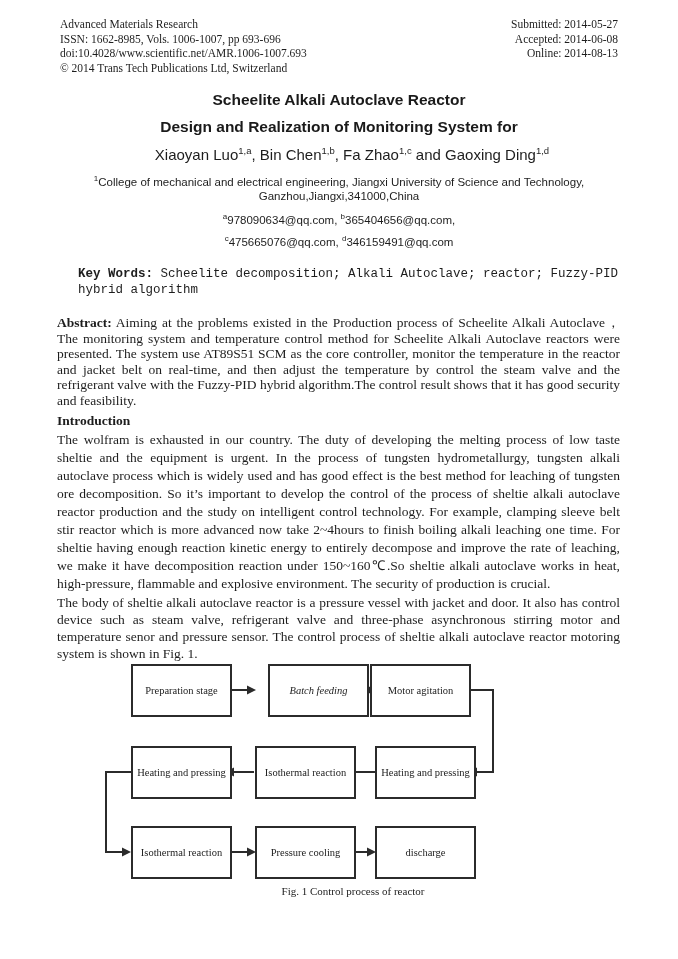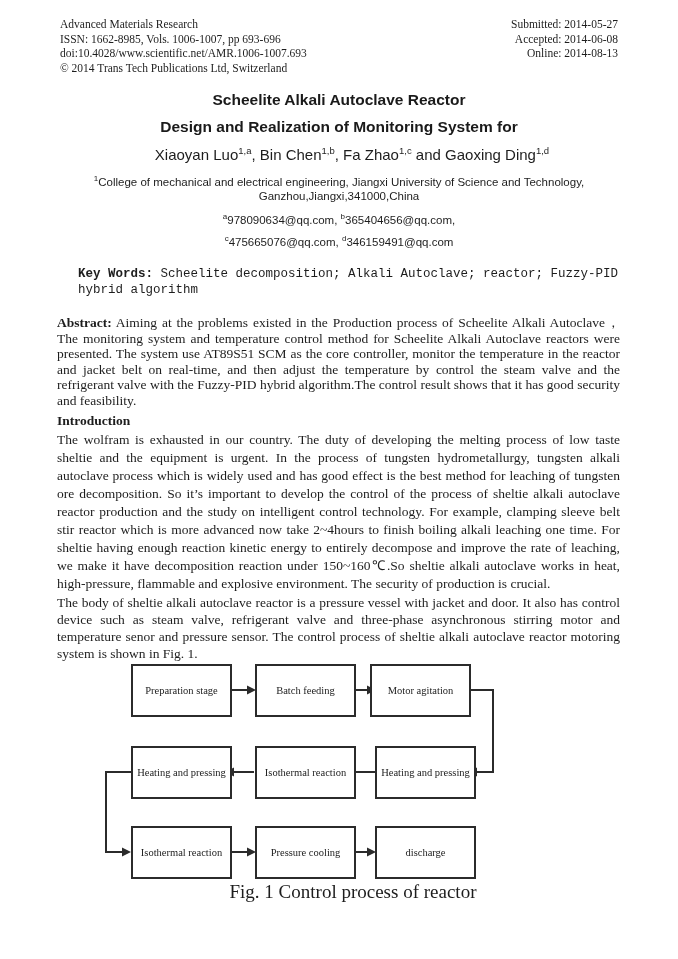--- a/index.html
+++ b/index.html
@@ -94,21 +94,21 @@
     text-align:center;
     font-family:"Liberation Serif", serif;
     font-size:10.5px;
     color:#222222;
     padding:0 2px;box-sizing:content-box;
   }
   .fc-svg{position:absolute;left:0;top:0;}
   .figure-caption{
     text-align:center;
     margin-top:3px;
-    font-size:19px;line-height:17px;padding-left:28px;
+    font-size:11px;line-height:17px;padding-left:28px;
   }
 </style>
 </head>
 <body>
 
 <div class="page">
 
   <div class="journal-header">
     <div class="left">
       <div>Advanced Materials Research</div>
@@ -175,21 +175,21 @@
         <polygon points="376,26 367,21.5 367,30.5"></polygon>
         <polygon points="468,108 477,103.5 477,112.5"></polygon>
         <polygon points="347,108 356,103.5 356,112.5"></polygon>
         <polygon points="225,108 234,103.5 234,112.5"></polygon>
         <polygon points="131,188 122,183.5 122,192.5"></polygon>
         <polygon points="256,188 247,183.5 247,192.5"></polygon>
         <polygon points="376,188 367,183.5 367,192.5"></polygon>
       </g>
     </svg>
     <div class="fc-box" style="left:131px;top:0px;">Preparation stage</div>
-    <div class="fc-box" style="left:255px;top:0px;">Batch feeding</div>
+    <div class="fc-box" style="left:268px;top:0px;font-style:italic;">Batch feeding</div>
     <div class="fc-box" style="left:370px;top:0px;">Motor agitation</div>
     <div class="fc-box" style="left:131px;top:82px;">Heating and pressing</div>
     <div class="fc-box" style="left:255px;top:82px;">Isothermal reaction</div>
     <div class="fc-box" style="left:375px;top:82px;">Heating and pressing</div>
     <div class="fc-box" style="left:131px;top:162px;">Isothermal reaction</div>
     <div class="fc-box" style="left:375px;top:162px;">discharge</div>
     <div class="fc-box" style="left:255px;top:162px;">Pressure cooling</div>
   </div>
   <div class="figure-caption">Fig. 1  Control process of reactor</div>
 

